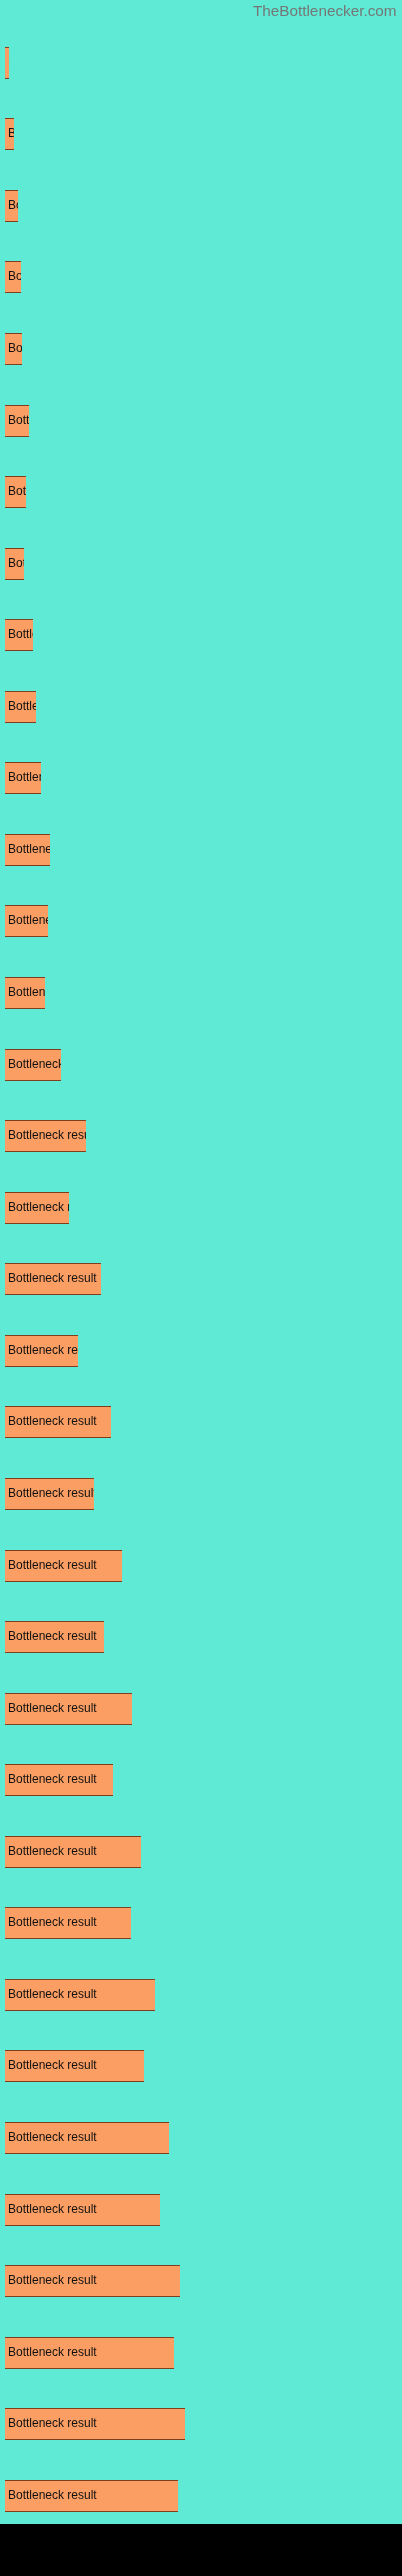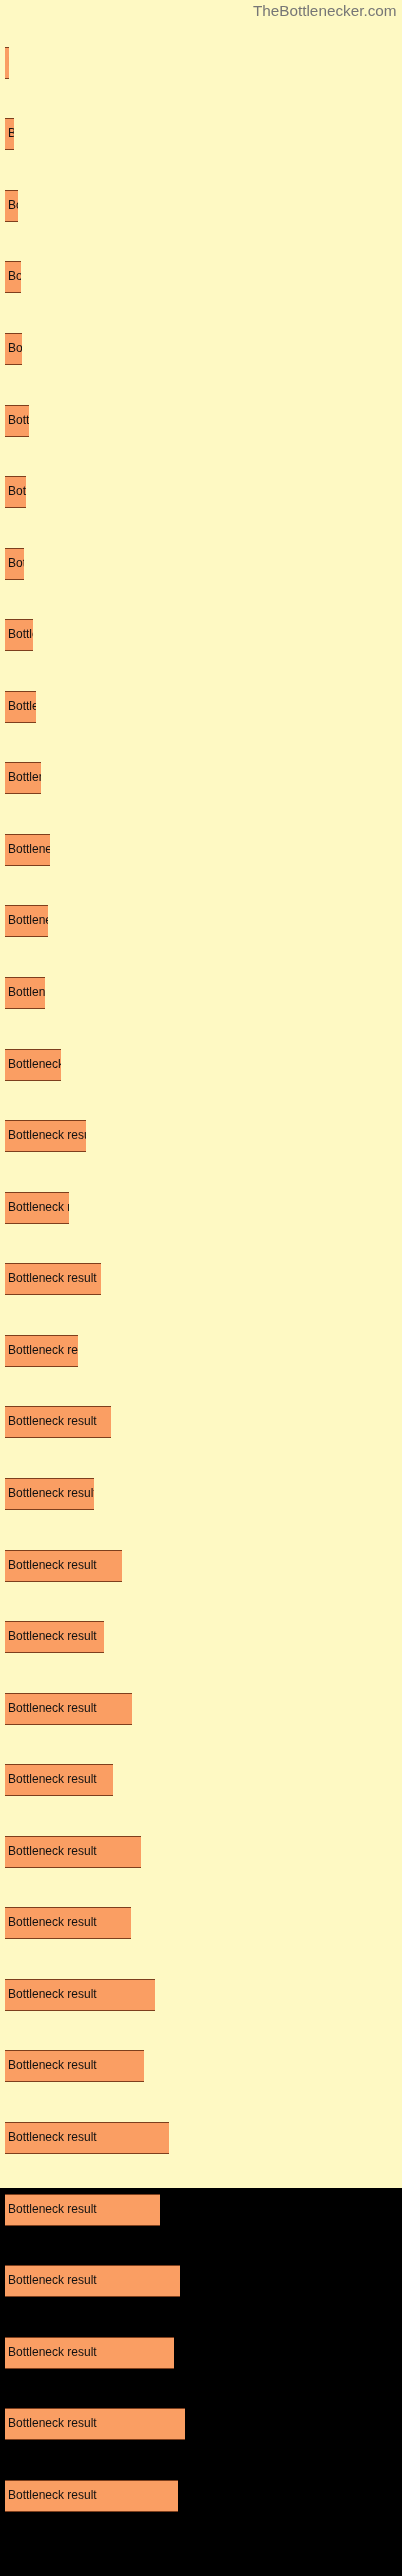--- a/index.html
+++ b/index.html
@@ -15,22 +15,22 @@
     overflow: hidden;
     font-family: "Liberation Sans", sans-serif;
     -webkit-font-smoothing: antialiased;
   }
 
   #chart-root {
     position: absolute;
     left: 0;
     top: 0;
     width: 403px;
-    height: 2188px;
-    background: #fef9c3;
+    height: 2524px;
+    background: #5eead4;
   }
 
   
   #watermark {
     position: absolute;
     right: 6.4px;
     top: 1.6px;
     font-size: 15.3px;
     line-height: 17.7px;
     color: #767676;

